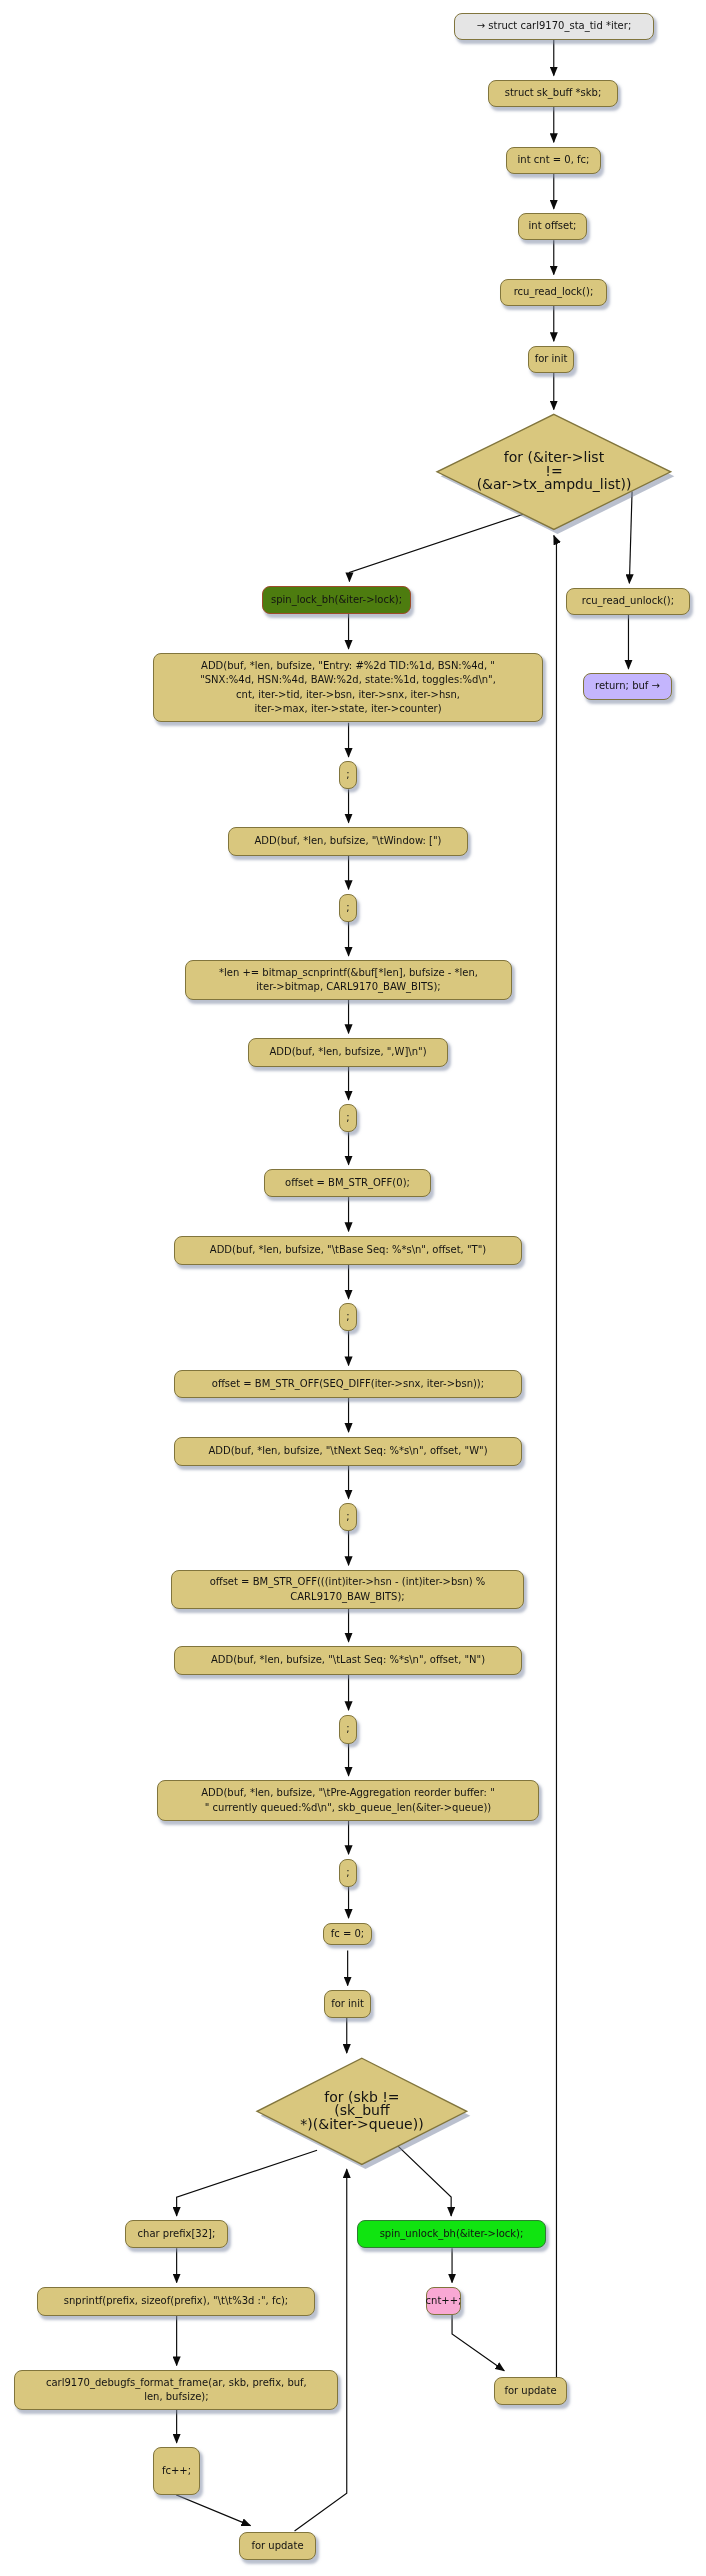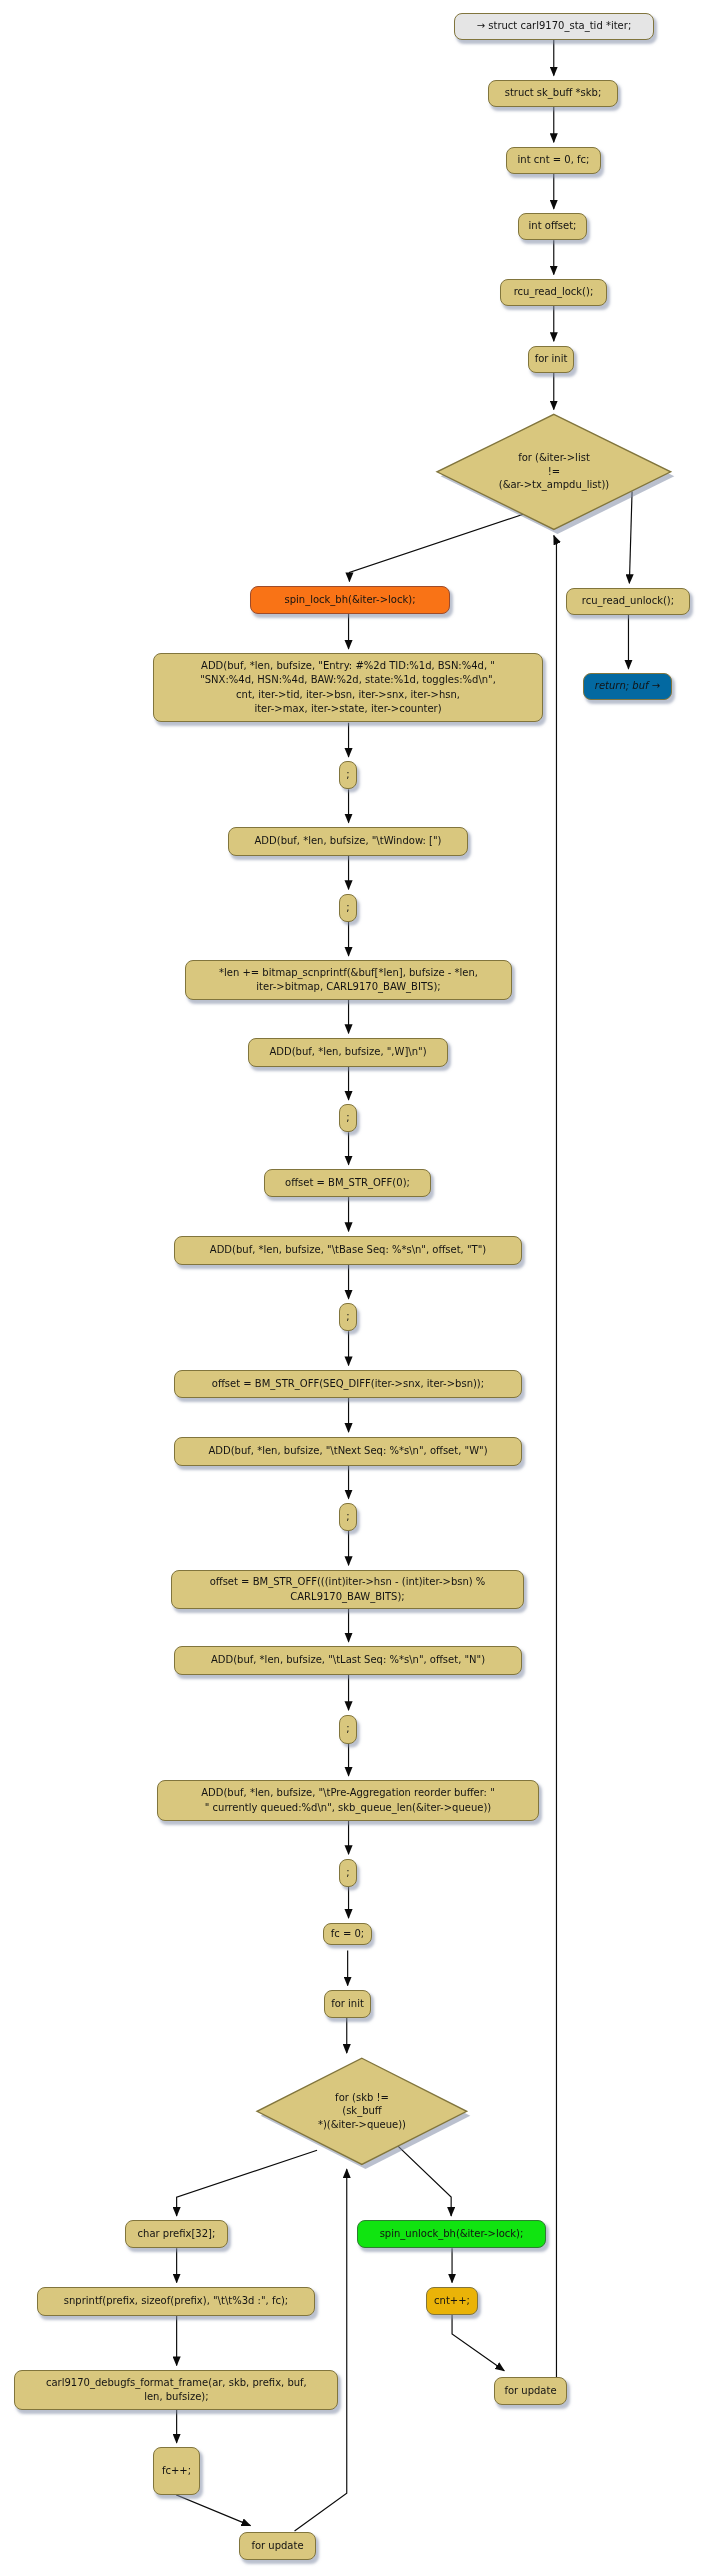--- a/index.html
+++ b/index.html
@@ -30,21 +30,21 @@
     background:transparent !important;
     border:none !important;
     box-shadow:none !important;
     border-radius:0;
     padding:0;
   }
   .dtext{
     position:absolute;left:0;top:0;right:0;bottom:0;
     display:flex;align-items:center;justify-content:center;
     text-align:center;white-space:pre-line;
-    font-size:10px;line-height:13.5px;color:#131313;
+    font-size:14px;line-height:13.5px;color:#131313;
   }
 </style>
 </head>
 <body>
 
 <div id="canvas" style="background: rgb(255, 255, 255);">
   <svg id="edge-layer" viewBox="0 0 785 2862" width="707" height="2576">
     <defs>
       <marker id="arrow" markerUnits="userSpaceOnUse" markerWidth="11" markerHeight="9" refX="10" refY="4.5" orient="auto">
         <path d="M0,0 L11,4.5 L0,9 Z" fill="#0a0a0a"></path>
@@ -96,21 +96,21 @@
     <div class="node box" style="left: 506px; top: 147px; width: 95px; height: 27px; background: rgb(217, 199, 126); border-color: rgb(129, 117, 61); color: rgb(19, 19, 19);">int cnt = 0, fc;</div>
     <div class="node box" style="left: 518px; top: 213px; width: 69px; height: 27px; background: rgb(217, 199, 126); border-color: rgb(129, 117, 61); color: rgb(19, 19, 19);">int offset;</div>
     <div class="node box" style="left: 500px; top: 279px; width: 107px; height: 27px; background: rgb(217, 199, 126); border-color: rgb(129, 117, 61); color: rgb(19, 19, 19);">rcu_read_lock();</div>
     <div class="node box" style="left: 528px; top: 346px; width: 46px; height: 27px; background: rgb(217, 199, 126); border-color: rgb(129, 117, 61); color: rgb(19, 19, 19);">for init</div>
     <div class="node diamond" style="left: 437px; top: 414px; width: 234px; height: 115px;"><svg width="240" height="122" style="position: absolute; left: 0px; top: 0px; overflow: visible;" viewBox="0 0 267 135">
         <polygon points="134,5 264,69 134,133 4,69" fill="rgba(130,140,165,0.55)"></polygon>
         <polygon points="130,0 260,64 130,128 0,64" fill="#d9c77e" stroke="#81753d" stroke-width="1.5"></polygon>
       </svg><div class="dtext" style="color: rgb(19, 19, 19);">for (&amp;iter-&gt;list
 !=
 (&amp;ar-&gt;tx_ampdu_list))</div></div>
-    <div class="node box" style="left: 250px; top: 586px; width: 200px; height: 28px; background: #f97316; border-color: rgb(157, 75, 42); color: rgb(19, 19, 19);">spin_lock_bh(&amp;iter-&gt;lock);</div>
+    <div class="node box" style="left: 262px; top: 586px; width: 149px; height: 28px; background: #4d7c0f; border-color: rgb(157, 75, 42); color: rgb(19, 19, 19);">spin_lock_bh(&amp;iter-&gt;lock);</div>
     <div class="node box" style="left: 153px; top: 653px; width: 390px; height: 69px; background: rgb(217, 199, 126); border-color: rgb(129, 117, 61); color: rgb(19, 19, 19);">ADD(buf, *len, bufsize, "Entry: #%2d TID:%1d, BSN:%4d, "
 "SNX:%4d, HSN:%4d, BAW:%2d, state:%1d, toggles:%d\n",
 cnt, iter-&gt;tid, iter-&gt;bsn, iter-&gt;snx, iter-&gt;hsn,
 iter-&gt;max, iter-&gt;state, iter-&gt;counter)</div>
     <div class="node box" style="left: 339px; top: 761px; width: 18px; height: 28px; background: rgb(217, 199, 126); border-color: rgb(129, 117, 61); color: rgb(19, 19, 19);">;</div>
     <div class="node box" style="left: 228px; top: 827px; width: 240px; height: 29px; background: rgb(217, 199, 126); border-color: rgb(129, 117, 61); color: rgb(19, 19, 19);">ADD(buf, *len, bufsize, "\tWindow:  [")</div>
     <div class="node box" style="left: 339px; top: 894px; width: 18px; height: 28px; background: rgb(217, 199, 126); border-color: rgb(129, 117, 61); color: rgb(19, 19, 19);">;</div>
     <div class="node box" style="left: 185px; top: 960px; width: 327px; height: 40px; background: rgb(217, 199, 126); border-color: rgb(129, 117, 61); color: rgb(19, 19, 19);">*len += bitmap_scnprintf(&amp;buf[*len], bufsize - *len,
 iter-&gt;bitmap, CARL9170_BAW_BITS);</div>
     <div class="node box" style="left: 248px; top: 1038px; width: 200px; height: 29px; background: rgb(217, 199, 126); border-color: rgb(129, 117, 61); color: rgb(19, 19, 19);">ADD(buf, *len, bufsize, ",W]\n")</div>
@@ -136,18 +136,18 @@
       </svg><div class="dtext" style="color: rgb(19, 19, 19);">for (skb !=
 (sk_buff
 *)(&amp;iter-&gt;queue))</div></div>
     <div class="node box" style="left: 125px; top: 2220px; width: 103px; height: 28px; background: rgb(217, 199, 126); border-color: rgb(129, 117, 61); color: rgb(19, 19, 19);">char prefix[32];</div>
     <div class="node box" style="left: 37px; top: 2287px; width: 278px; height: 29px; background: rgb(217, 199, 126); border-color: rgb(129, 117, 61); color: rgb(19, 19, 19);">snprintf(prefix, sizeof(prefix), "\t\t%3d :", fc);</div>
     <div class="node box" style="left: 14.4px; top: 2370px; width: 324px; height: 40px; background: rgb(217, 199, 126); border-color: rgb(129, 117, 61); color: rgb(19, 19, 19);">carl9170_debugfs_format_frame(ar, skb, prefix, buf,
 len, bufsize);</div>
     <div class="node box" style="left: 153px; top: 2447px; width: 47px; height: 48px; background: rgb(217, 199, 126); border-color: rgb(129, 117, 61); color: rgb(19, 19, 19);">fc++;</div>
     <div class="node box" style="left: 239px; top: 2532px; width: 77px; height: 28px; background: rgb(217, 199, 126); border-color: rgb(129, 117, 61); color: rgb(19, 19, 19);">for update</div>
     <div class="node box" style="left: 357px; top: 2220px; width: 189px; height: 28px; background: rgb(16, 228, 16); border-color: rgb(47, 125, 50); color: rgb(19, 19, 19);">spin_unlock_bh(&amp;iter-&gt;lock);</div>
-    <div class="node box" style="left: 426px; top: 2287px; width: 52px; height: 28px; background: #eab308; border-color: rgb(129, 117, 61); color: rgb(19, 19, 19);">cnt++;</div>
+    <div class="node box" style="left: 426px; top: 2287px; width: 35px; height: 28px; background: #f9a8d4; border-color: rgb(129, 117, 61); color: rgb(19, 19, 19);">cnt++;</div>
     <div class="node box" style="left: 494px; top: 2377px; width: 73px; height: 28px; background: rgb(217, 199, 126); border-color: rgb(129, 117, 61); color: rgb(19, 19, 19);">for update</div>
     <div class="node box" style="left: 566px; top: 588px; width: 124px; height: 27px; background: rgb(217, 199, 126); border-color: rgb(129, 117, 61); color: rgb(19, 19, 19);">rcu_read_unlock();</div>
-    <div class="node box" style="left: 583px; top: 673px; width: 89px; height: 27px; background: #0369a1; border-color: rgb(129, 117, 61); color: rgb(19, 19, 19); font-style: italic;">return; buf →</div>
+    <div class="node box" style="left: 583px; top: 673px; width: 89px; height: 27px; background: #c4b5fd; border-color: rgb(129, 117, 61); color: rgb(19, 19, 19);">return; buf →</div>
   </div>
 
 
 </body></html>

